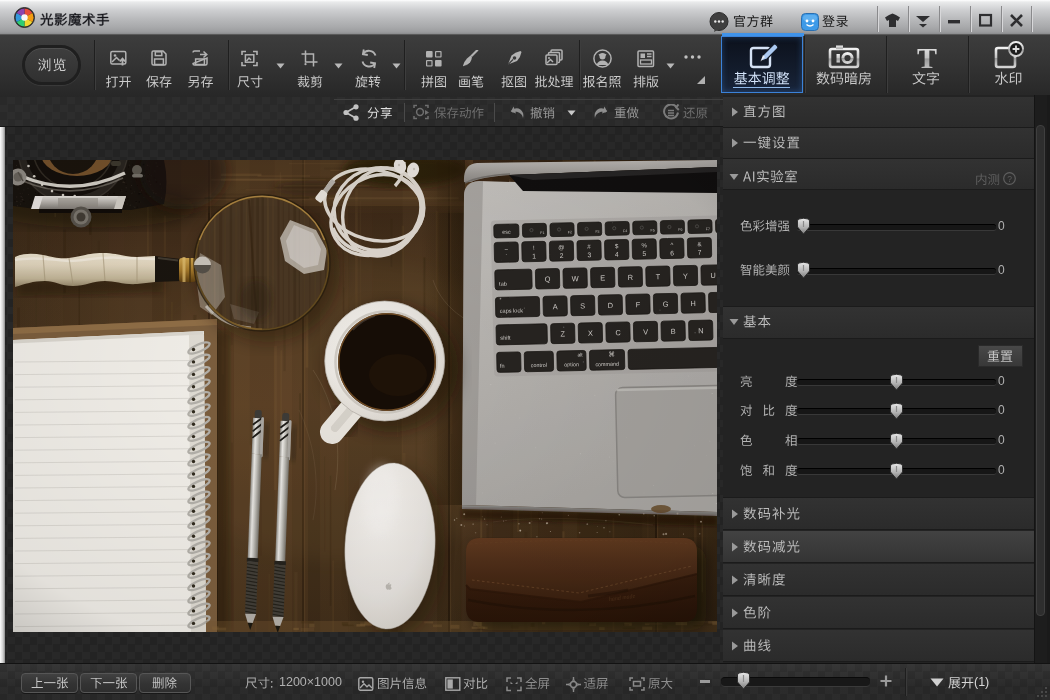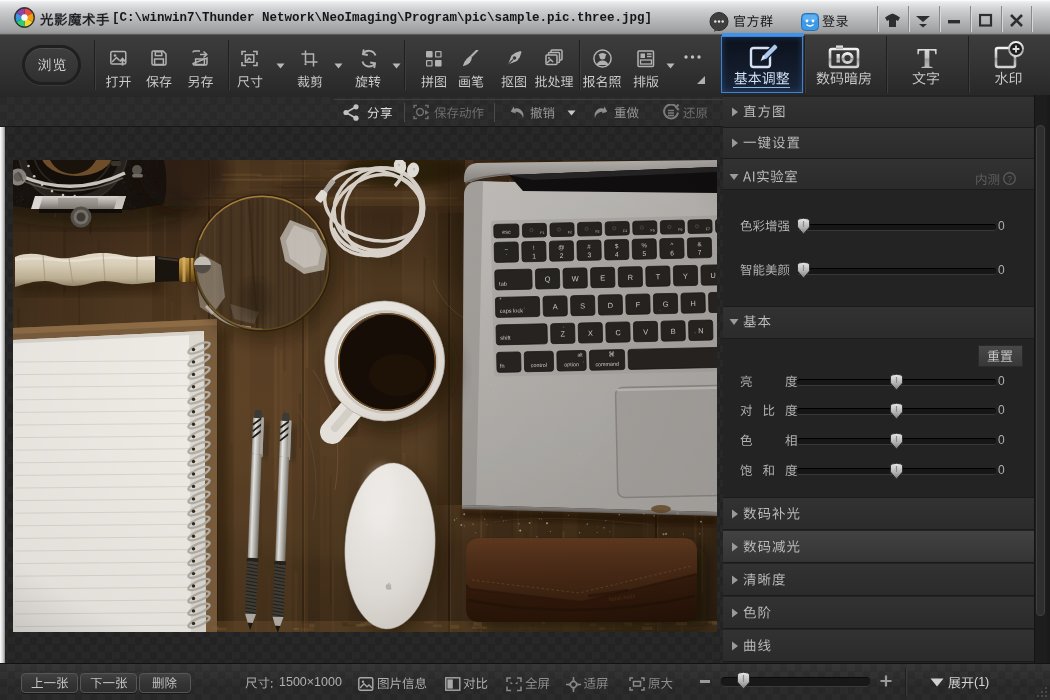--- a/index.html
+++ b/index.html
@@ -39,21 +39,20 @@
       <circle cx="10.5" cy="10.5" r="10" fill="#202020"></circle>
       <path d="M10.5,10.5 L10.50,1.50 A9,9 0 0 1 18.29,6.00 Z" fill="#e74c3c"></path>
       <path d="M10.5,10.5 L18.29,6.00 A9,9 0 0 1 18.29,15.00 Z" fill="#f39c12"></path>
       <path d="M10.5,10.5 L18.29,15.00 A9,9 0 0 1 10.50,19.50 Z" fill="#f1d730"></path>
       <path d="M10.5,10.5 L10.50,19.50 A9,9 0 0 1 2.71,15.00 Z" fill="#2ecc71"></path>
       <path d="M10.5,10.5 L2.71,15.00 A9,9 0 0 1 2.71,6.00 Z" fill="#3498db"></path>
       <path d="M10.5,10.5 L2.71,6.00 A9,9 0 0 1 10.50,1.50 Z" fill="#8e44ad"></path>
       <circle cx="10.5" cy="10.5" r="3.2" fill="#f8f8f8"></circle>
       <circle cx="10.5" cy="10.5" r="10" fill="none" stroke="#333" stroke-width="1"></circle>
     </svg>
-    <div class="abs" style="left:112px;top:11px;font-family:'Liberation Mono',monospace;font-weight:bold;font-size:12.5px;color:#15151a;letter-spacing:0px">[C:\winwin7\Thunder Network\NeoImaging\Program\pic\sample.pic.three.jpg]</div>
     <svg style="position:absolute;left:709px;top:12px;z-index:10" width="20" height="21" viewBox="0 0 20 21">
       <circle cx="10" cy="9.5" r="9" fill="#3f3f3f"></circle>
       <circle cx="10" cy="9.5" r="9" fill="none" stroke="#2a2a2a"></circle>
       <path d="M6,16 L5,20 L10.5,17 Z" fill="#3f3f3f"></path>
       <circle cx="6.3" cy="9.5" r="1.2" fill="#e8e8e8"></circle>
       <circle cx="10" cy="9.5" r="1.2" fill="#e8e8e8"></circle>
       <circle cx="13.7" cy="9.5" r="1.2" fill="#e8e8e8"></circle>
     </svg>
     <div class="abs" style="left:722px;top:33px;width:82px;height:3px;background:#3f93ea"></div>
     <svg style="position:absolute;left:801px;top:13px;z-index:10" width="18" height="18" viewBox="0 0 18 18">
@@ -365,21 +364,21 @@
       <path d="M2,1 Q6.5,-0.5 11,1 Q12.5,1.5 12.5,3 V9 L6.5,16 L0.5,9 V3 Q0.5,1.5 2,1 Z" fill="url(#thg)" stroke="#2e2e2e" stroke-width="1"></path>
       <path d="M6.5,3 V9" stroke="#8a8a8a" stroke-width="1.2"></path>
     </svg>
     <div class="ltx" style="left:998px;top:463.0px">0</div>
     <div class="abs" style="left:1034px;top:95px;width:13px;height:568px;background:#1d1d1d;border-left:1px solid #141414;box-sizing:border-box"></div>
     <div class="abs" style="left:1036px;top:125px;width:9px;height:491px;background:#2e2e2e;border:1px solid #3f3f3f;border-radius:4px;box-sizing:border-box"></div>
     <div class="abs" style="left:1047px;top:95px;width:3px;height:568px;background:#1a1a1a"></div>
     <div class="btn" style="left:21px;top:673px;width:57px"></div>
     <div class="btn" style="left:80px;top:673px;width:57px"></div>
     <div class="btn" style="left:139px;top:673px;width:52px"></div>
-    <div class="ltx" style="left:279px;top:675px;font-size:12.5px;color:#b0b0b0">1500×1000</div>
+    <div class="ltx" style="left:279px;top:675px;font-size:12.5px;color:#b0b0b0">1200×1000</div>
     <svg style="position:absolute;left:358px;top:677px;z-index:10" width="16" height="15" viewBox="0 0 16 15">
       <rect x="0.8" y="0.8" width="14" height="12.4" rx="1.5" fill="none" stroke="#a8a8a8" stroke-width="1.4"></rect>
       <circle cx="5" cy="4.8" r="1.2" fill="#a8a8a8"></circle>
       <path d="M2,11 L6,6.8 L9,9.8 L11,8 L14,11" fill="none" stroke="#a8a8a8" stroke-width="1.3"></path>
     </svg>
     <svg style="position:absolute;left:445px;top:677px;z-index:10" width="16" height="15" viewBox="0 0 16 15">
       <rect x="0.8" y="0.8" width="14" height="12.4" fill="none" stroke="#a8a8a8" stroke-width="1.4"></rect>
       <rect x="2.4" y="2.4" width="5.4" height="9.2" fill="#a8a8a8"></rect>
     </svg>
     <svg style="position:absolute;left:506px;top:677px;z-index:10" width="16" height="15" viewBox="0 0 16 15">

